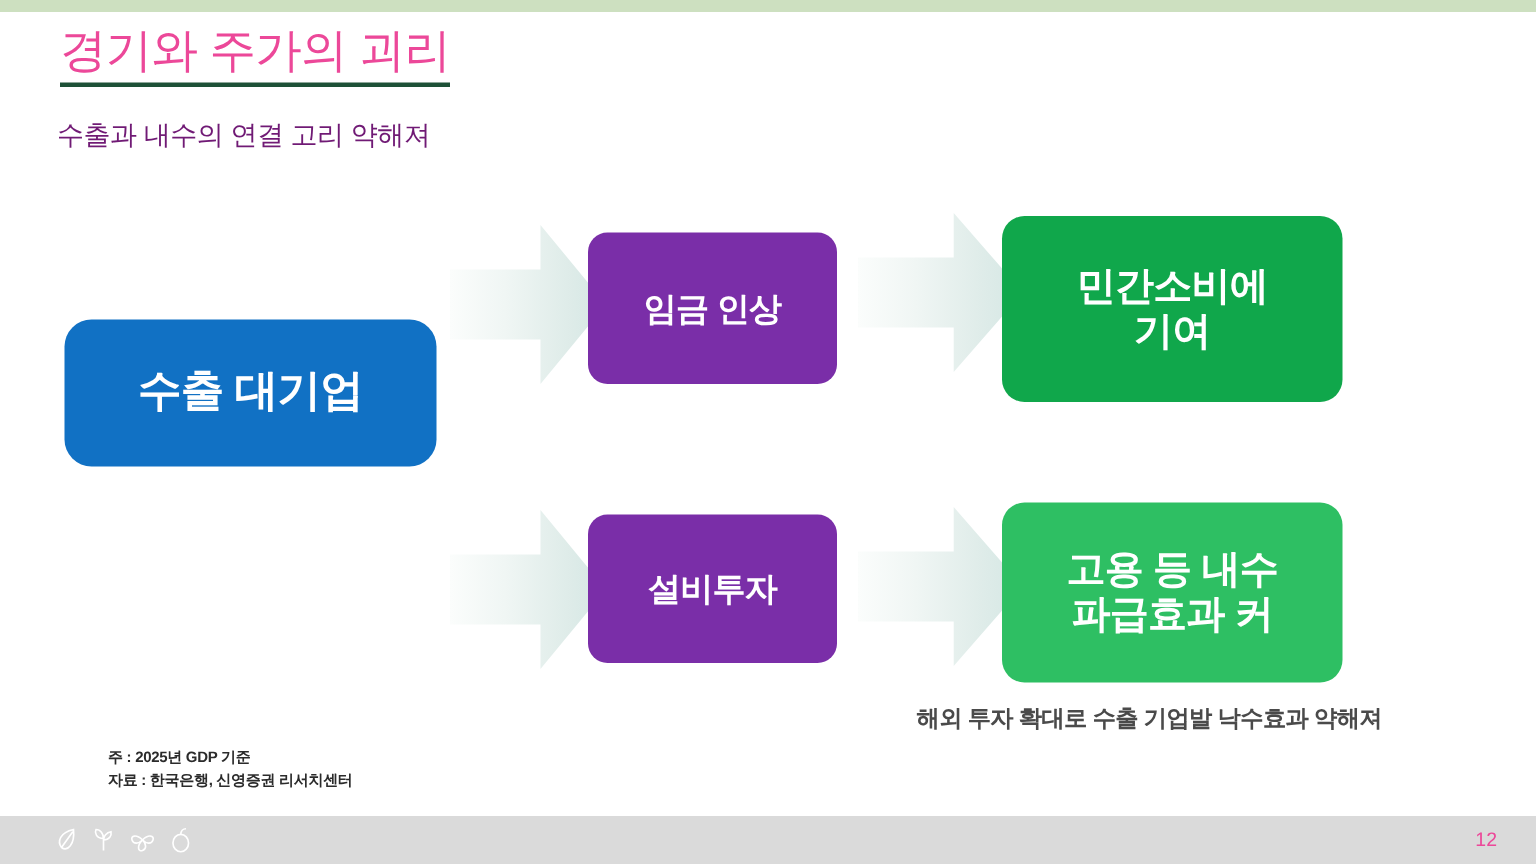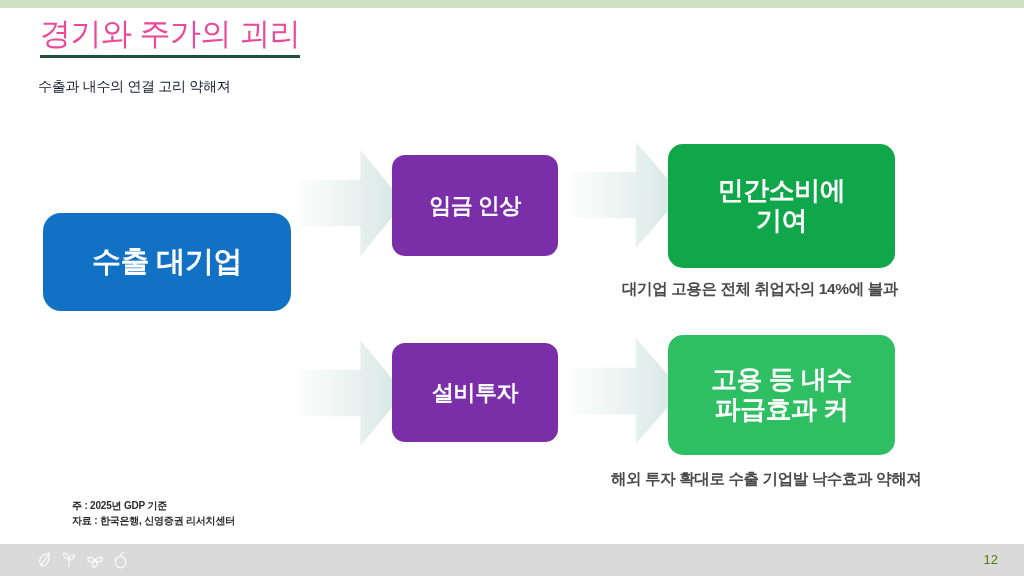--- a/index.html
+++ b/index.html
@@ -38,22 +38,22 @@
     letter-spacing: -0.5px;
     border-bottom: 3px solid #1e5137;
     padding-bottom: 3px;
     line-height: 1.15;
     white-space: nowrap;
   }
   .subtitle {
     position: absolute;
     left: 38px;
     top: 78px;
-    font-size: 14px;
-    color: #0f172a;
+    font-size: 18px;
+    color: #701a75;
     letter-spacing: -0.3px;
     white-space: nowrap;
   }
 
   
   .box {
     position: absolute;
     display: flex;
     align-items: center;
     justify-content: center;
@@ -151,21 +151,21 @@
     display: flex;
     align-items: center;
     gap: 9px;
   }
   .footer-icons svg { display: block; }
   .page-number {
     position: absolute;
     right: 26px;
     top: 552px;
     font-size: 13px;
-    color: #4d7c0f;
+    color: #ec4899;
     margin-left: 23px;
   }
 </style>
 </head>
 <body>
 
 <div id="slide">
 
   <div class="top-bar"></div>
 
@@ -196,21 +196,20 @@
     </span>
   </div>
 
   <div class="box box-domestic">
     <span>
       <span>고용 등 내수</span><br>
       <span>파급효과 커</span>
     </span>
   </div>
 
-  <div class="caption caption-1">대기업 고용은 전체 취업자의 14%에 불과</div>
   <div class="caption caption-2">해외 투자 확대로 수출 기업발 낙수효과 약해져</div>
 
   <div class="notes">
     <div>주 : 2025년 GDP 기준</div>
     <div>자료 : 한국은행, 신영증권 리서치센터</div>
   </div>
 
   <div class="footer"></div>
   <div class="footer-icons">
     <span>

